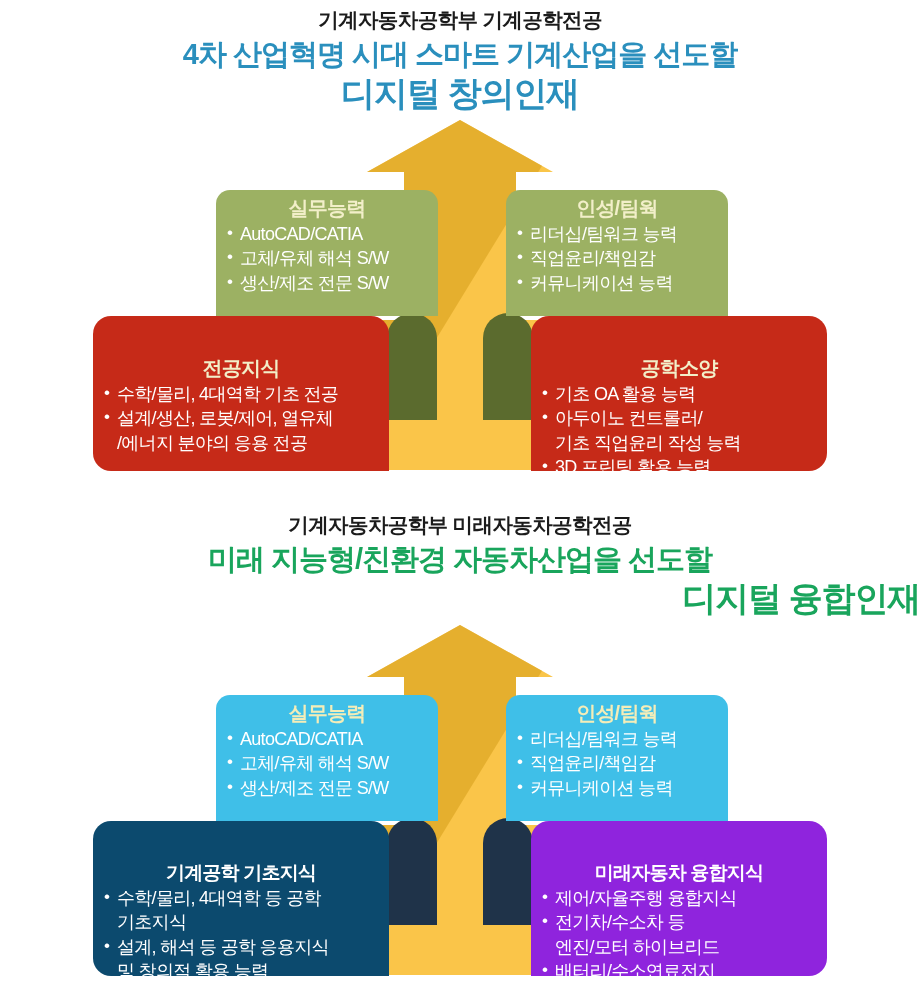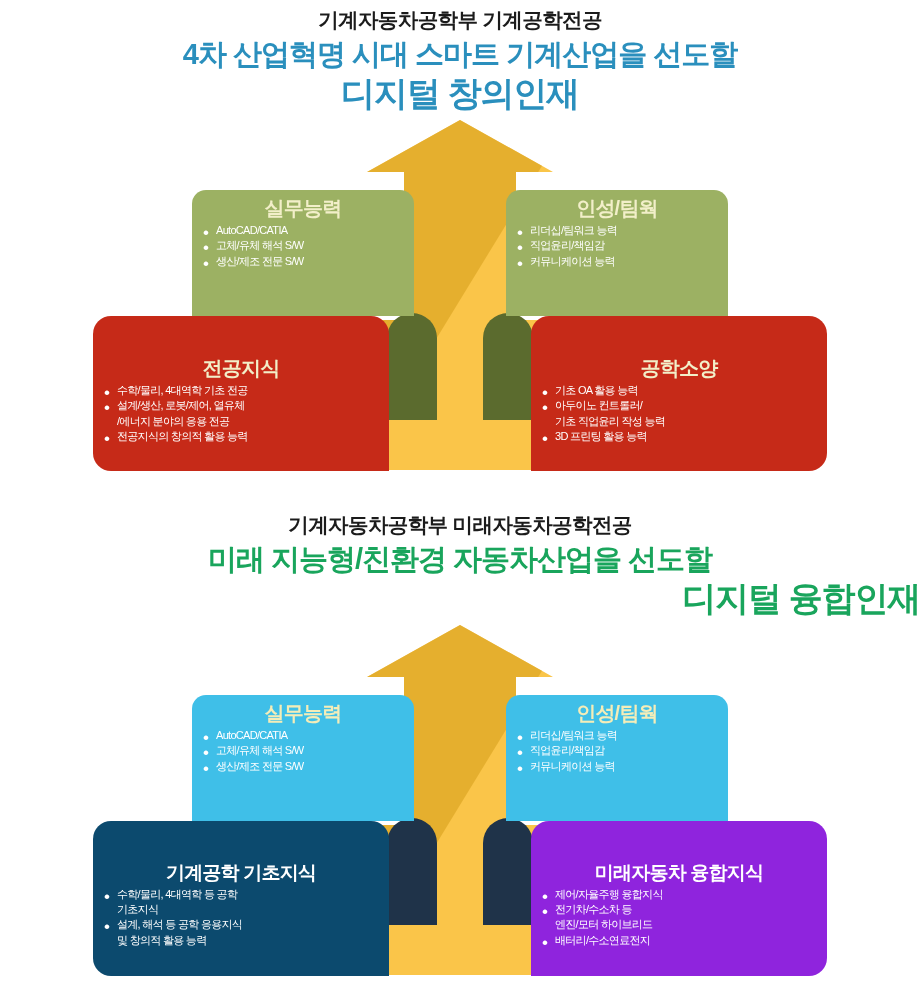--- a/index.html
+++ b/index.html
@@ -64,39 +64,39 @@
     font-size: 20px;
     font-weight: bold;
     text-align: center;
     letter-spacing: -0.8px;
     line-height: 1.15;
   }
   .panel ul {
     margin: 0; padding: 0; list-style: none;
   }
   .panel li {
-    font-size: 11px;
+    font-size: 18px;
     line-height: 1.30;
     letter-spacing: -0.7px;
     position: relative;
     padding-left: 14px;
     margin-bottom: 1px;
     white-space: pre-line;
   }
   .panel li::before {
     content: "\2022";
     position: absolute; left: 1px; top: -1px;
     font-size: 17px;
   }
   .panel li.nobullet { padding-left: 14px; }
   .panel li.nobullet::before { content: ""; }
 
   
   .panel-skill-l {
-    width: 222px; height: 126px;
+    width: 222px; height: 126px; margin-left: 24px;
   }
   .panel-skill-r {
     width: 222px; height: 126px;
   }
   .panel-know-l {
     width: 296px; height: 155px;
   }
   .panel-know-r {
     width: 296px; height: 155px;
   }
@@ -179,21 +179,20 @@
       <li>커뮤니케이션 능력</li>
     </ul>
   </div>
 
   <div class="panel panel-know-l">
     <h3>전공지식</h3>
     <ul>
       <li>수학/물리, 4대역학 기초 전공</li>
       <li>설계/생산, 로봇/제어, 열유체</li>
       <li class="nobullet">/에너지  분야의 응용 전공</li>
-      <li>전공지식의 창의적 활용 능력</li>
     </ul>
   </div>
 
   <div class="panel panel-know-r">
     <h3>공학소양</h3>
     <ul>
       <li>기초 OA 활용 능력</li>
       <li>아두이노 컨트롤러/</li>
       <li class="nobullet">기초 직업윤리 작성 능력</li>
       <li>3D 프린팅 활용 능력</li>

